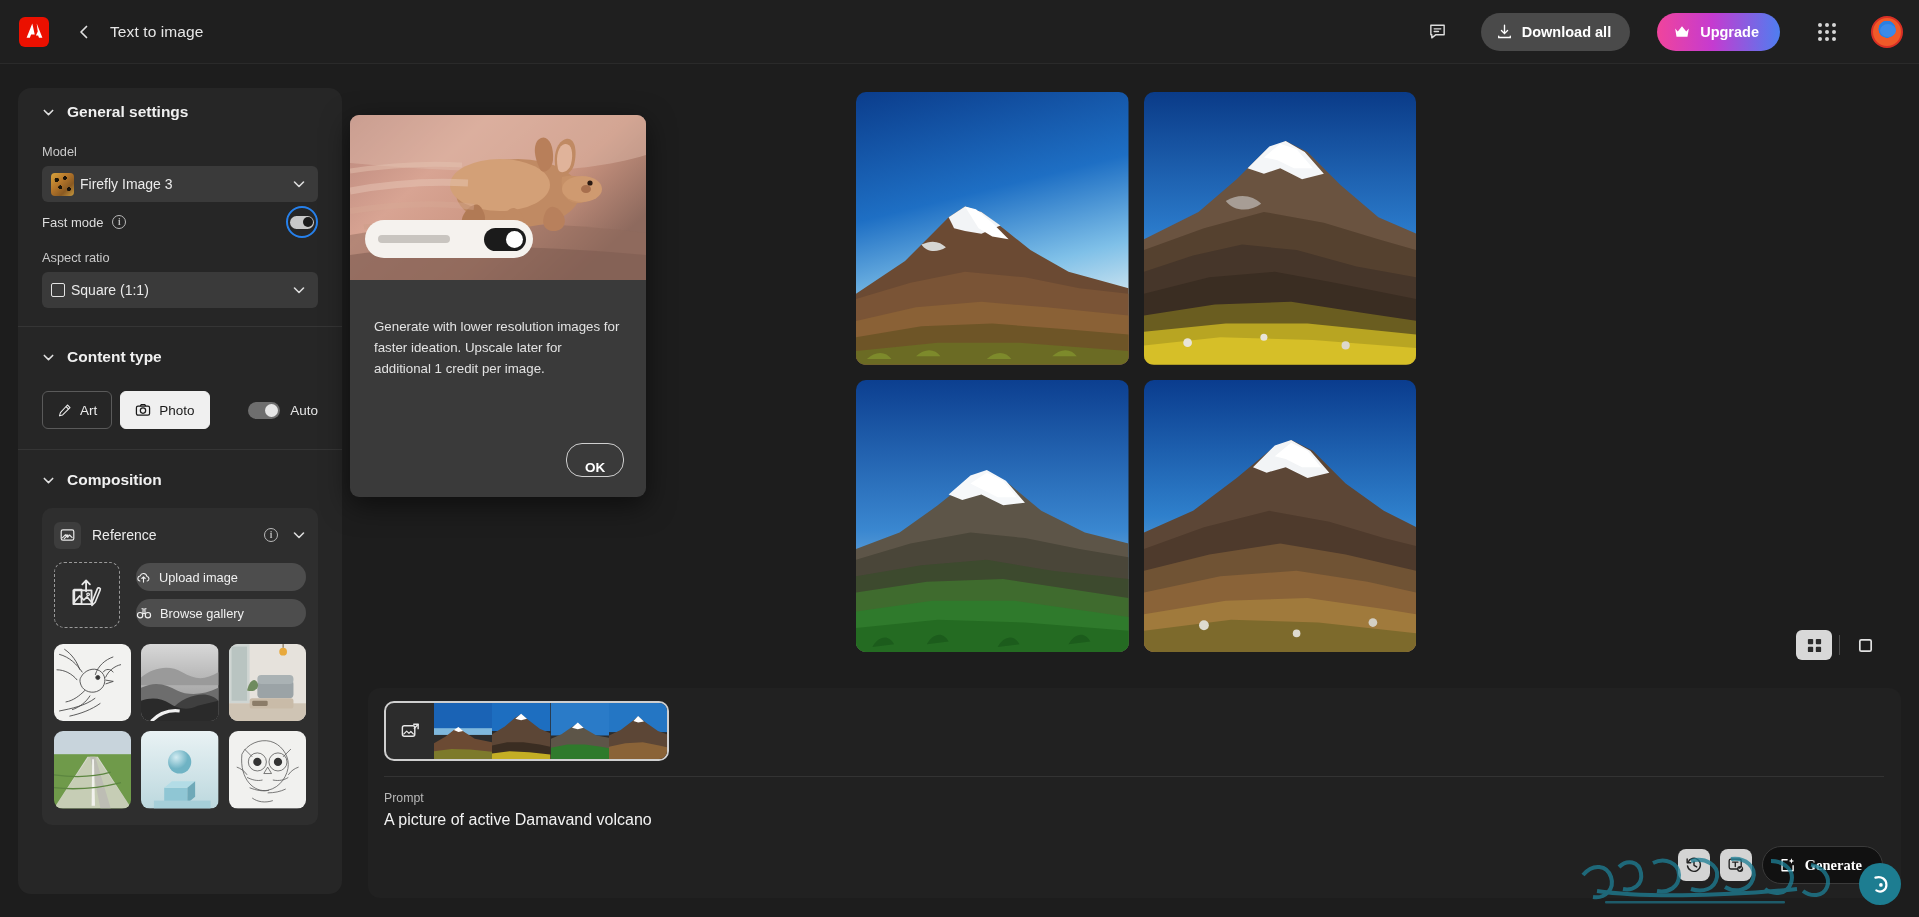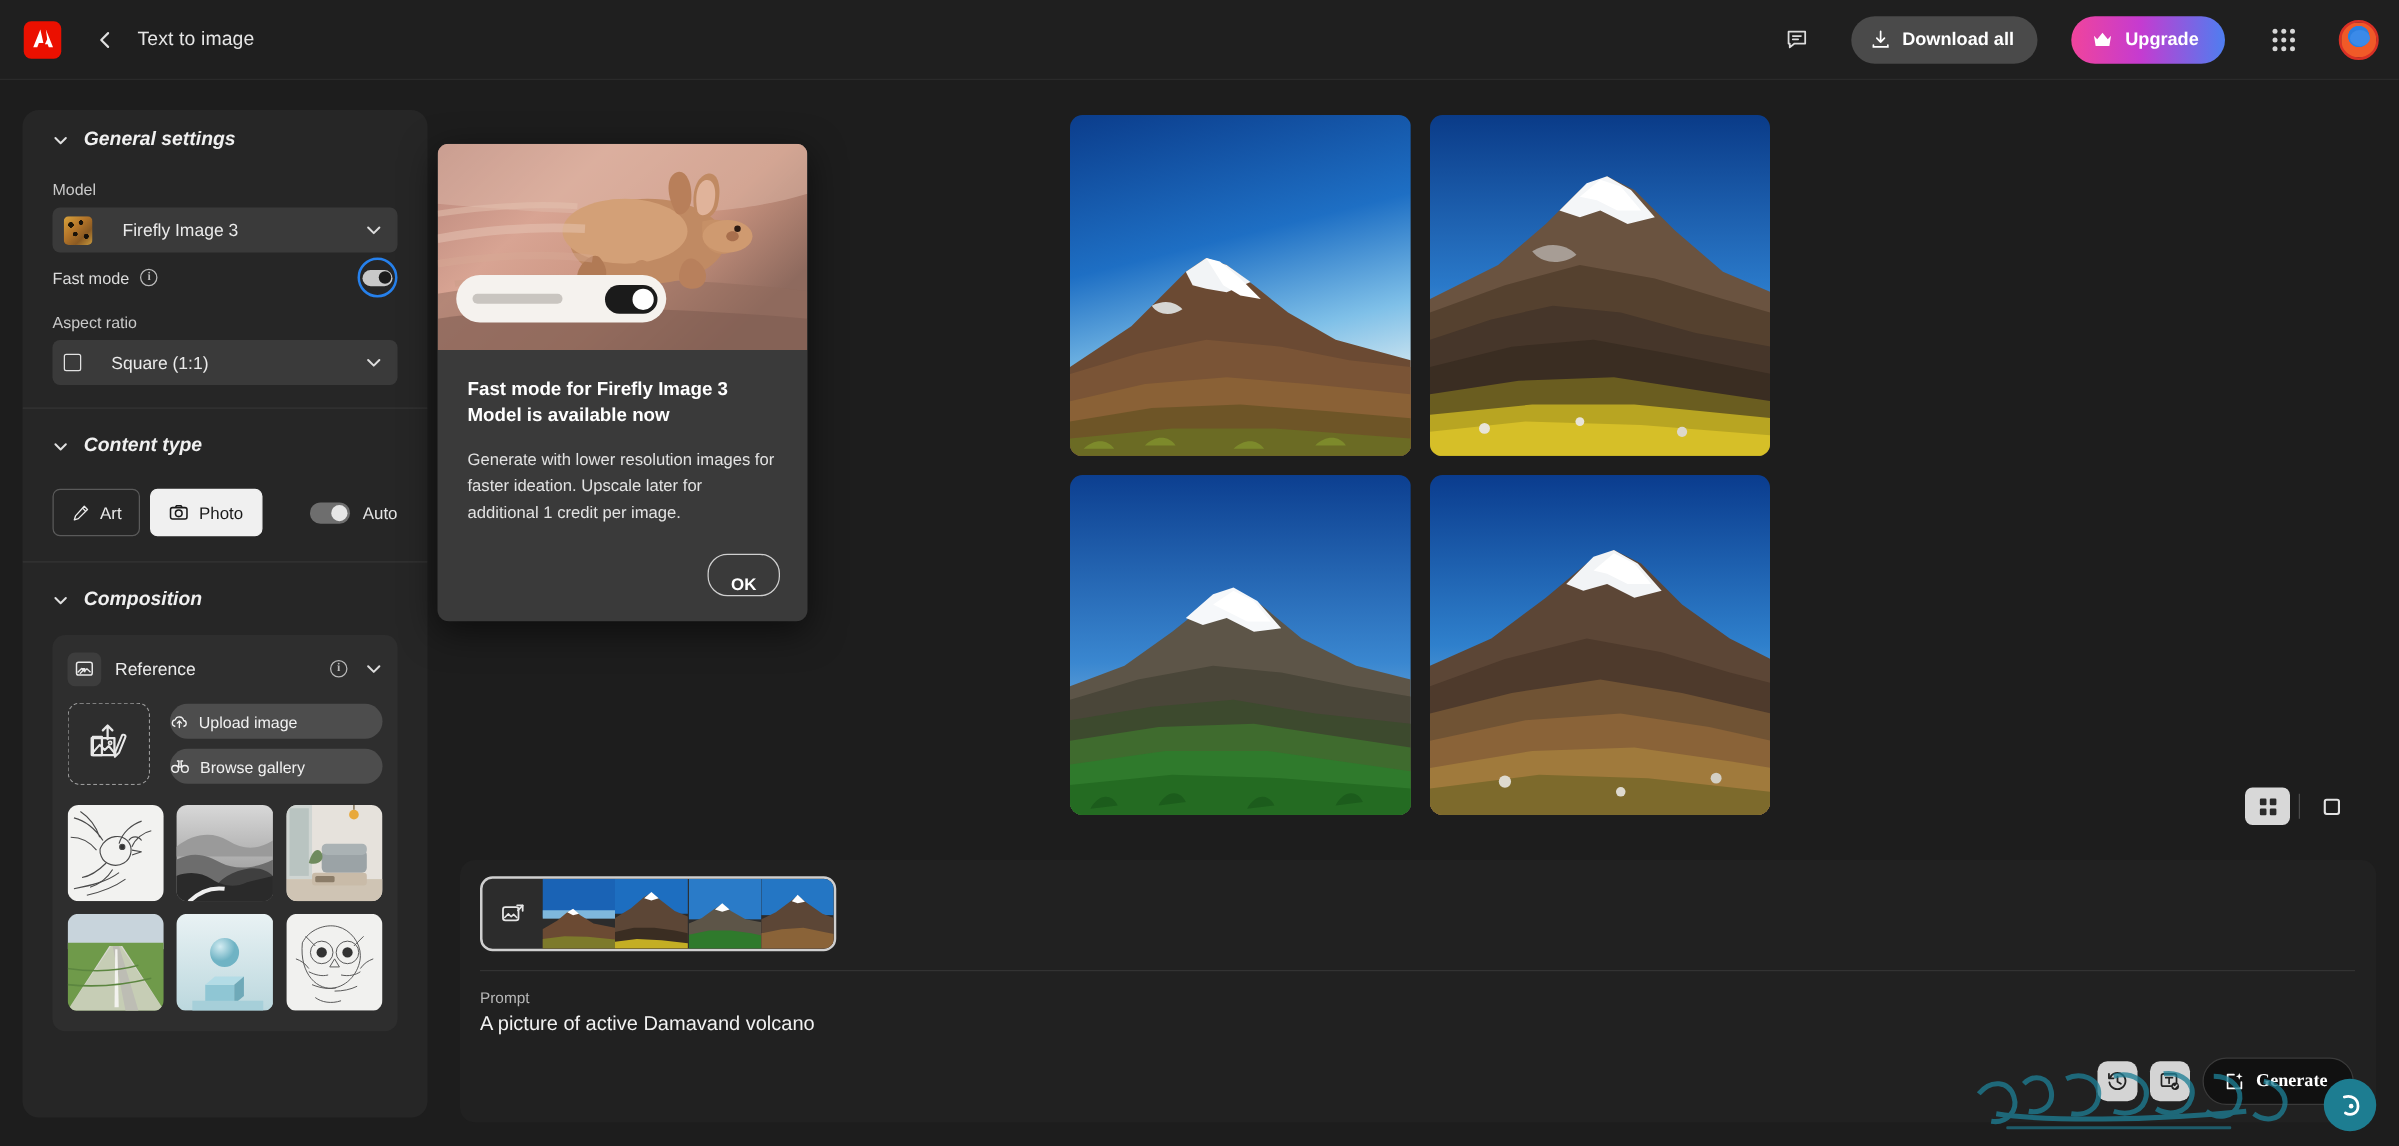--- a/index.html
+++ b/index.html
@@ -110,33 +110,33 @@
     background: #262626;
     border-radius: 13px;
     overflow: hidden;
   }
   .panel-section { padding: 0 24px; }
   .section-head {
     display: flex; align-items: center; gap: 12px;
     height: 48px; cursor: pointer;
   }
   .section-head .chev { width: 13px; height: 13px; display:flex; align-items:center; justify-content:center; }
-  .section-title { font-size: 15.5px; font-weight: bold; color: #f0f0f0; font-style: italic; }
+  .section-title { font-size: 15.5px; font-weight: bold; color: #f0f0f0; }
   .field-label {
     font-size: 12.8px; color: #c9c9c9;
     margin: 8px 0 7px 0; display: block;
   }
   .select-box {
     height: 36px;
     background: #3a3a3a;
     border-radius: 6px;
     display: flex; align-items: center;
     padding: 0 12px 0 9px;
     cursor: pointer;
-    gap: 24px;
+    gap: 6px;
   }
   .select-thumb {
     width: 23px; height: 23px; border-radius: 4px; flex: none;
     background:
       radial-gradient(circle at 25% 30%, #1d1508 0 9%, transparent 10%),
       radial-gradient(circle at 60% 22%, #18120a 0 8%, transparent 9%),
       radial-gradient(circle at 40% 62%, #1a1309 0 9%, transparent 10%),
       radial-gradient(circle at 78% 70%, #15100a 0 8%, transparent 9%),
       linear-gradient(135deg,#d8a33c 0%,#b5762a 40%,#8a5a22 70%,#c99a3e 100%);
   }
@@ -895,21 +895,20 @@
         <path d="M14 112c50-6 92-6 124-2" stroke="#c79a85" stroke-width="5" opacity=".35" fill="none"></path>
       </g>
       <path d="M0 140c80-12 180-10 296 0v25H0z" fill="#7e5b50" opacity=".55"></path>
     </svg>
     <div class="pop-toggle-chip">
       <span class="pop-chip-bar"></span>
       <span class="pop-chip-toggle"></span>
     </div>
   </div>
   <div class="pop-body">
-    <div class="pop-title">Fast mode for Firefly Image 3 Model is available now</div>
     <div class="pop-desc">Generate with lower resolution images for faster ideation. Upscale later for additional 1 credit per image.</div>
   </div>
   <button class="pop-ok">OK</button>
 </div>
 
 <div class="watermark">
   <svg viewBox="0 0 330 68" width="330" height="68">
     <g fill="none" stroke="#1f7f95" stroke-width="4" opacity=".9">
       <path d="M18 30c10-12 24-10 28 2s-6 22-18 20"></path>
       <path d="M54 22c8-8 20-6 22 6s-8 18-18 16"></path>

